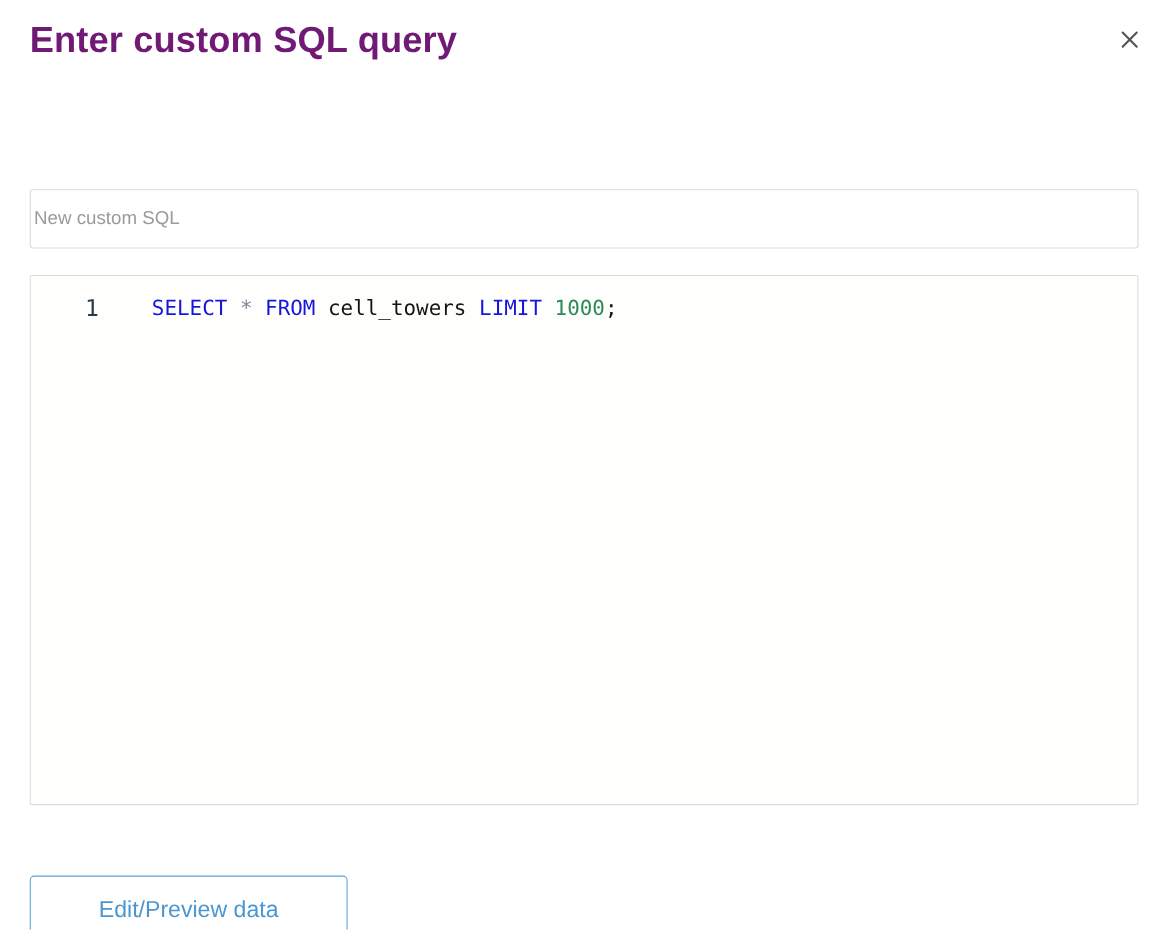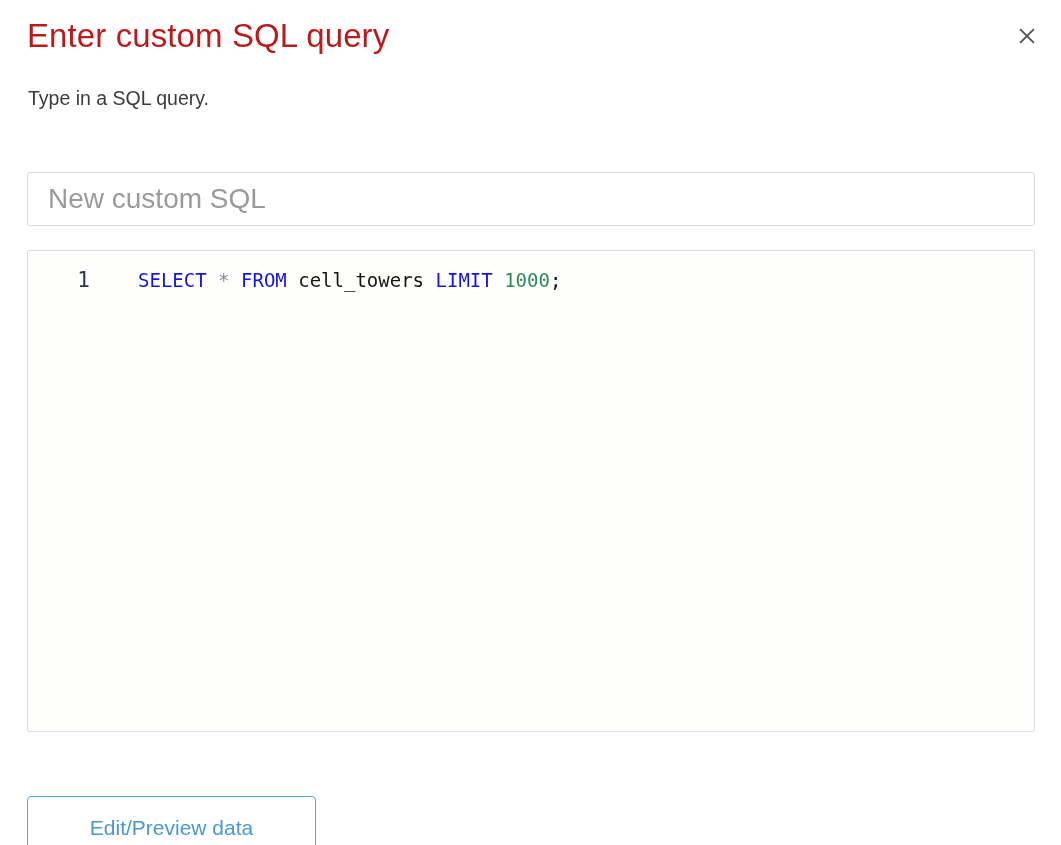--- a/index.html
+++ b/index.html
@@ -22,22 +22,22 @@
     background: #ffffff;
     box-sizing: border-box;
   }
 
   
   .dialog-title {
     position: absolute;
     left: 27px;
     top: 14px;
     font-size: 33px;
-    font-weight: 400;
-    color: #b91c1c;
+    font-weight: 700;
+    color: #701a75;
     letter-spacing: 0.1px;
     line-height: 44px;
     white-space: nowrap;
   }
 
   .close-button {
     position: absolute;
     right: 15px;
     top: 17px;
     width: 38px;
@@ -72,23 +72,23 @@
     height: 54px;
     box-sizing: border-box;
   }
   .name-input {
     width: 100%;
     height: 100%;
     box-sizing: border-box;
     border: 1px solid #d9d9d9;
     border-radius: 3px;
     background: #ffffff;
-    padding: 0 20px;
+    padding: 0 3px;
     font-family: "Liberation Sans", sans-serif;
-    font-size: 28px;
+    font-size: 17px;
     color: #5e5e5e;
     outline: none;
   }
   .name-input::placeholder { color: #9a9a9a; opacity: 1; }
 
   
   .editor {
     position: absolute;
     left: 27px;
     top: 250px;
@@ -177,21 +177,20 @@
   <div class="dialog-title">Enter custom SQL query</div>
 
   <button class="close-button">
     <span class="close-icon">
       <svg width="20" height="20" viewBox="0 0 20 20">
         <path d="M3.6 3.6 L16.4 16.4 M16.4 3.6 L3.6 16.4" stroke="#555555" stroke-width="1.9" stroke-linecap="round" fill="none"></path>
       </svg>
     </span>
   </button>
 
-  <div class="dialog-subtitle">Type in a SQL query.</div>
 
   <div class="name-input-wrap">
     <input class="name-input" type="text" placeholder="New custom SQL" style="">
   </div>
 
   <div class="editor">
     <div class="editor-line">
       <div class="line-number">1</div>
       <div class="code-content" id="code-content" contenteditable="false" style=""><span class="tok-keyword">SELECT</span><span> </span><span class="tok-operator">*</span><span> </span><span class="tok-keyword">FROM</span><span> </span><span class="tok-identifier">cell_towers</span><span> </span><span class="tok-keyword">LIMIT</span><span> </span><span class="tok-number">1000</span><span class="tok-punct">;</span></div>
     </div>

